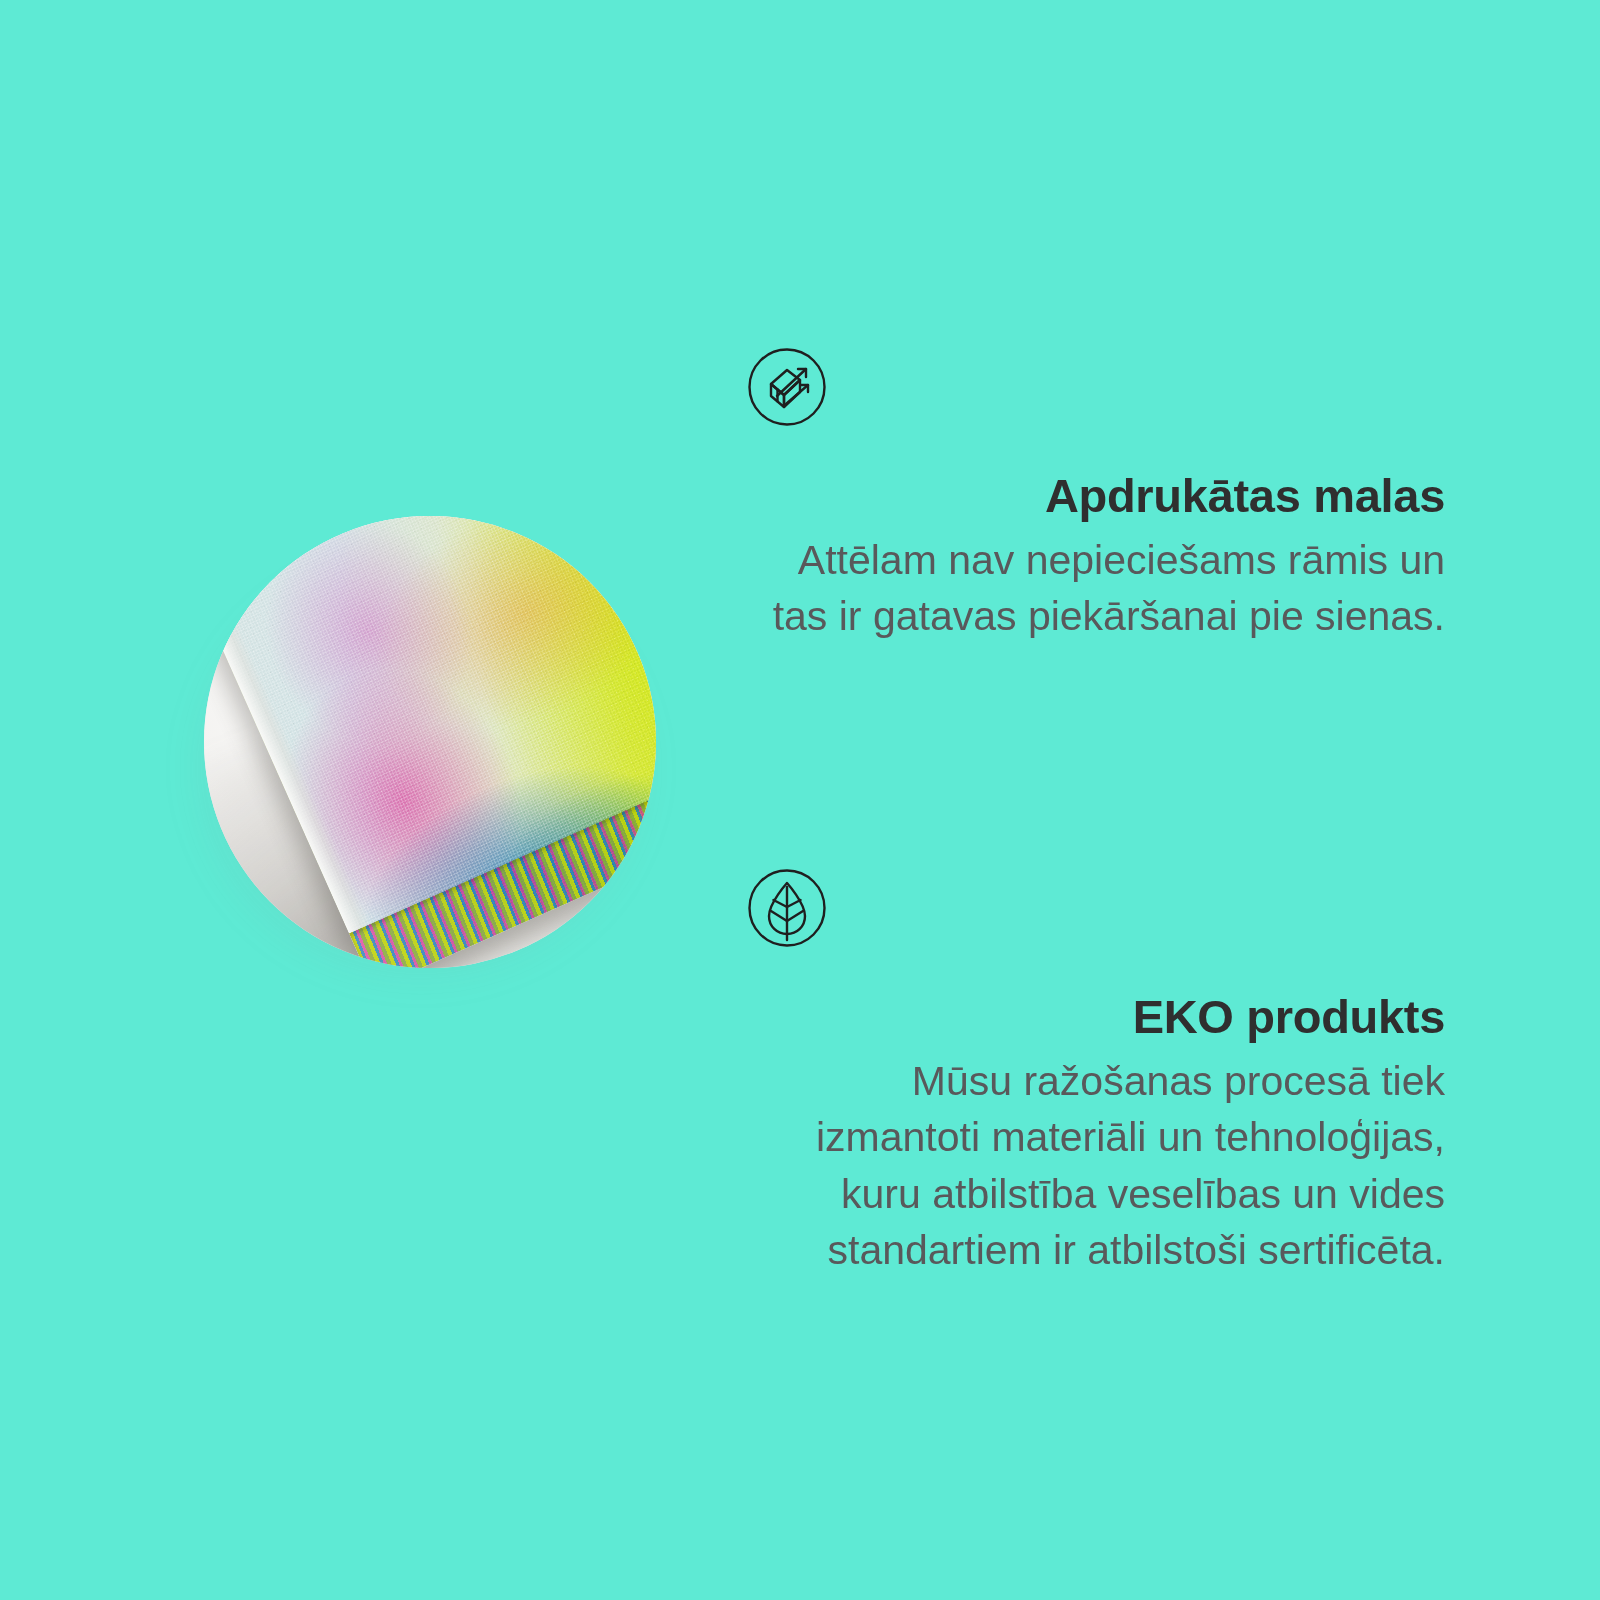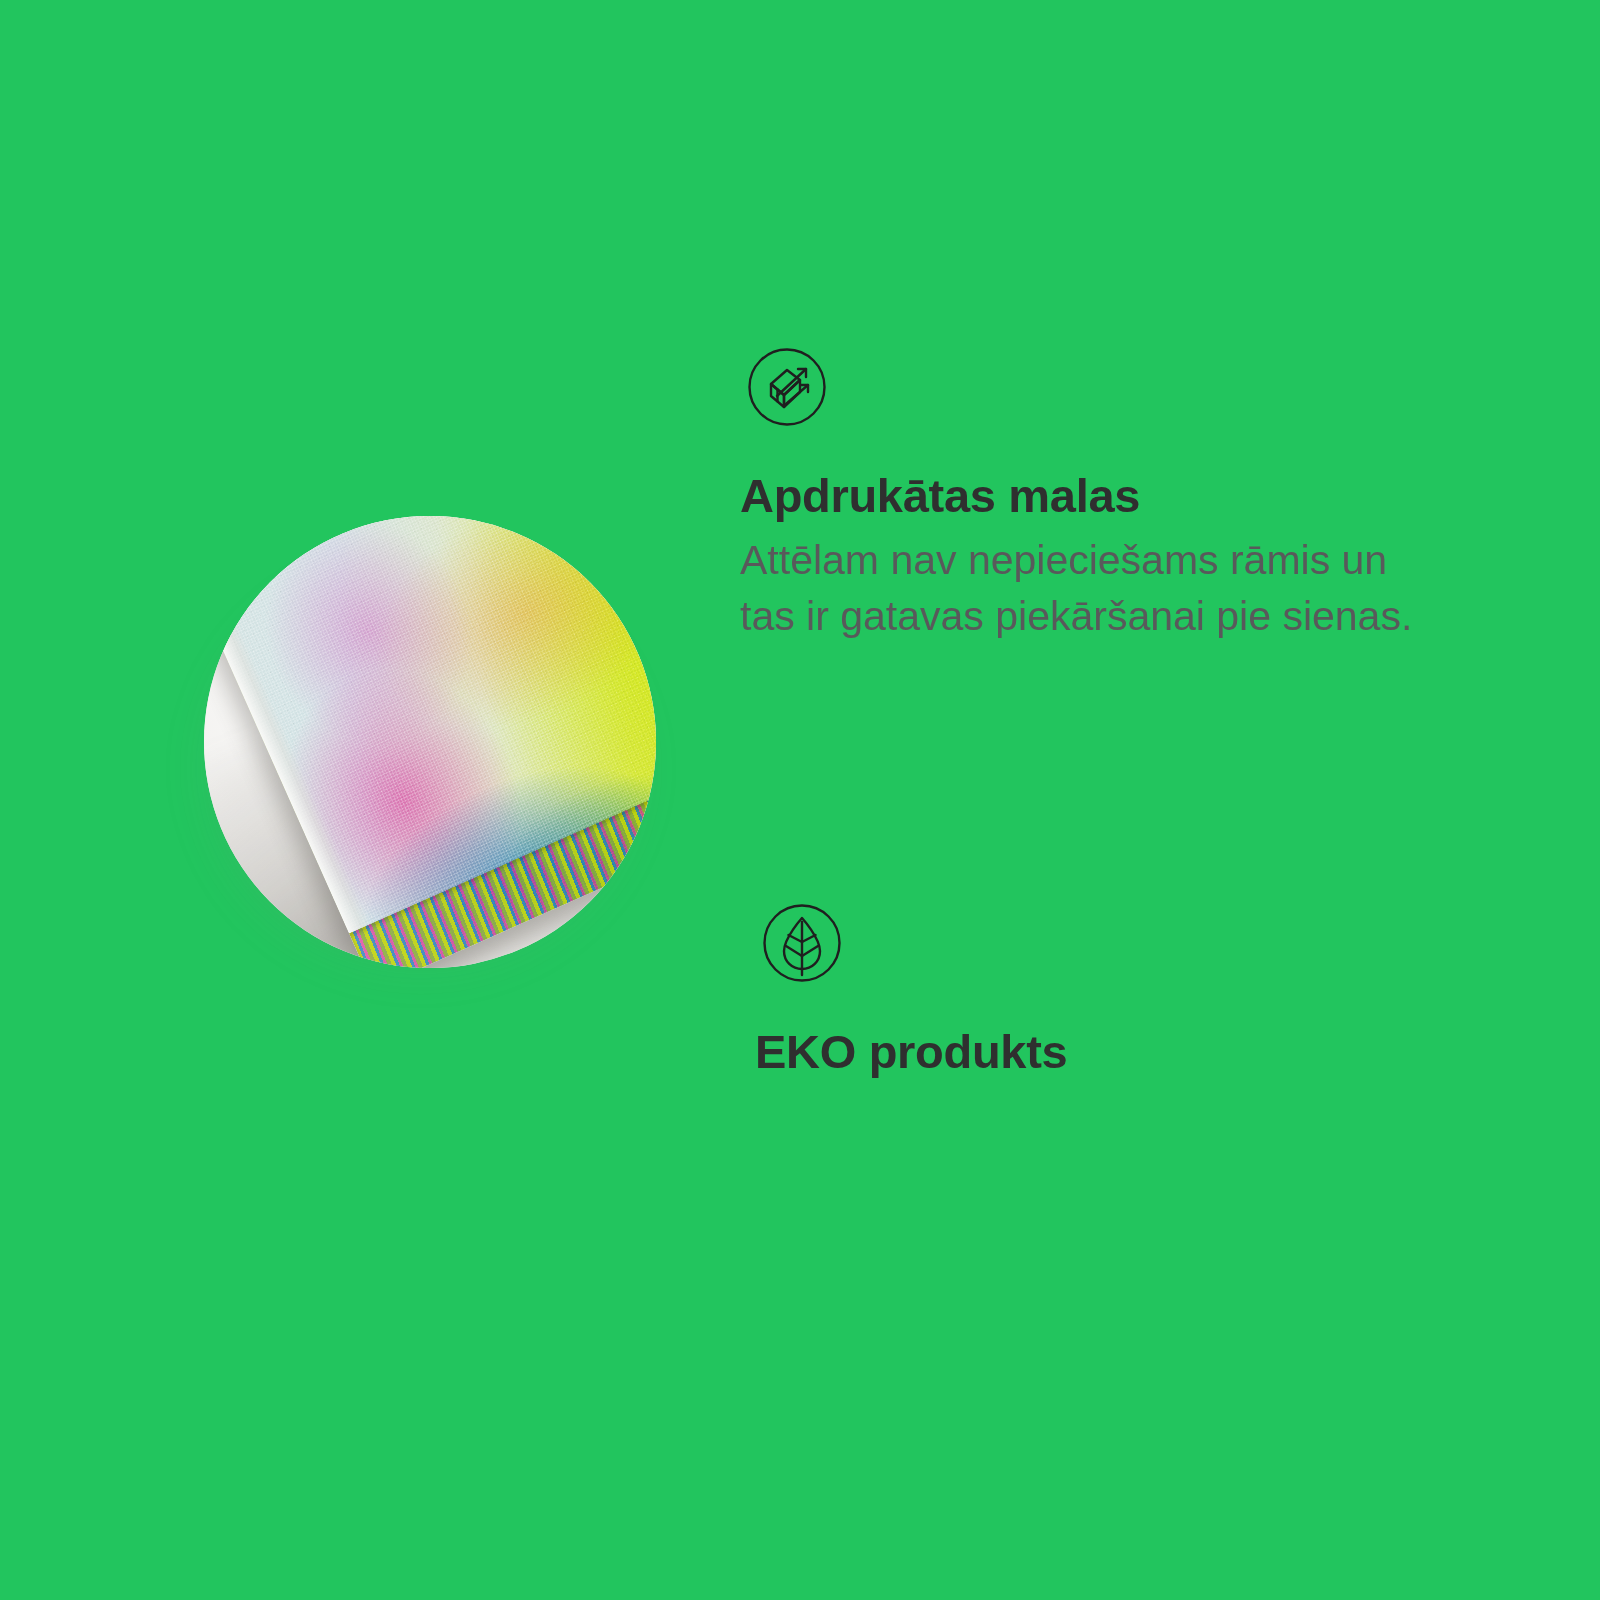--- a/index.html
+++ b/index.html
@@ -11,31 +11,32 @@
     height: 1600px;
     background: #f1f1f1;
     font-family: "Liberation Sans", sans-serif;
     overflow: hidden;
     position: relative;
   }
 
   .page {
     position: absolute;
     inset: 0;
-    background: #22c55e;
+    background: #5eead4;
+    text-align: right;
   }
 
   
   .feature {
     position: absolute;
     display: flex;
     align-items: flex-start;
   }
   #feature-printed-edges { left: 0; top: 248px; }
-  #feature-eco           { left: 0; top: 886px; padding-left: 15px; }
+  #feature-eco           { left: 0; top: 851px; }
 
   
   .media-col {
     position: relative;
     width: 740px;
     height: 500px;
     flex: 0 0 740px;
   }
 
   .circle-photo {
@@ -251,16 +252,17 @@
 
           <path d="M47 46 L33.5 39"></path>
           <path d="M47 46 L60.5 39"></path>
           <path d="M47 60 L31 50"></path>
           <path d="M47 60 L63 50"></path>
         </svg>
       </span>
 
       <h2 class="feature-title">EKO produkts</h2>
 
+      <p class="feature-desc">Mūsu ražošanas procesā tiek izmantoti materiāli un tehnoloģijas, kuru atbilstība veselības un vides standartiem ir atbilstoši sertificēta.</p>
     </div>
   </section>
 
 </div>
 
 </body></html>

